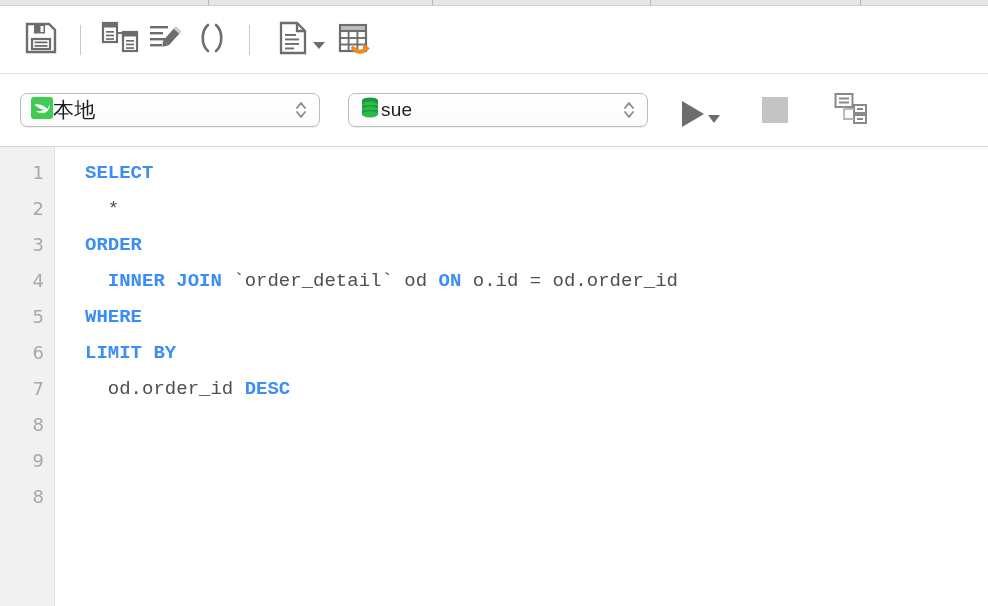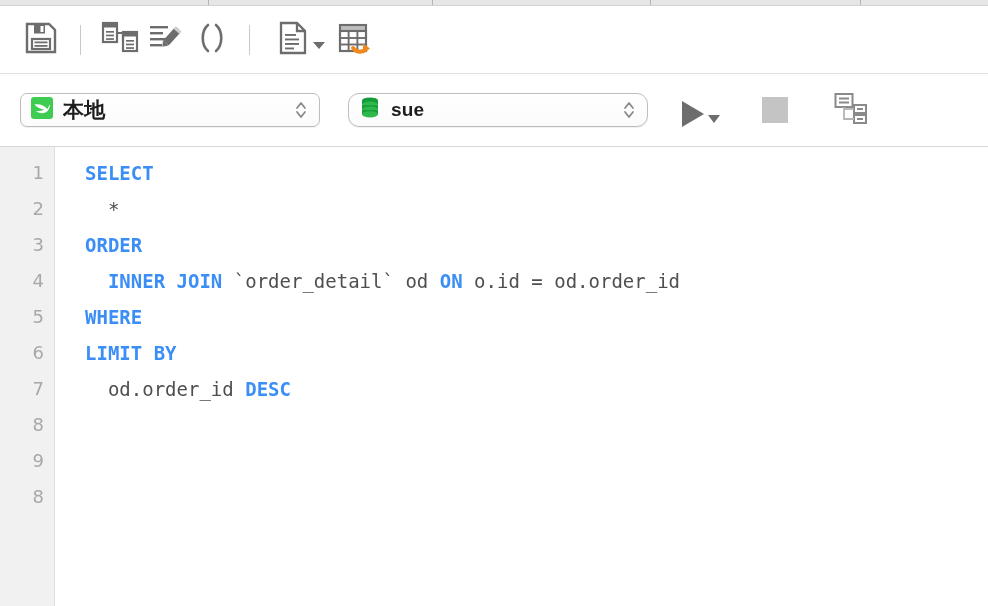--- a/index.html
+++ b/index.html
@@ -98,30 +98,28 @@
     border-radius: 7px;
     background: linear-gradient(#ffffff, #fbfbfb);
     box-shadow: 0 1px 1px rgba(0,0,0,0.06);
     display: flex;
     align-items: center;
     box-sizing: border-box;
     padding: 0 6px 0 10px;
     position: relative;
   }
   .popup.conn { width: 300px; }
-  .popup.db   { width: 300px; margin-left: 28px; border-radius: 11px; }
+  .popup.db   { width: 300px; margin-left: 28px; }
   .popup-label {
     font-size: 19px;
     color: #1d1d1d;
-    margin-left: 10px;
     white-space: nowrap;
     overflow: hidden;
     flex: 1 1 auto;
     letter-spacing: 0.2px;
-    font-weight: bold;
   }
   .popup.conn .popup-label { font-size: 21px; }
   .stepper {
     width: 16px;
     height: 26px;
     display: flex;
     flex-direction: column;
     align-items: center;
     justify-content: center;
     flex: 0 0 auto;
@@ -198,20 +196,21 @@
     padding-left: 30px;
     box-sizing: border-box;
     font-family: "DejaVu Sans Mono", monospace;
     font-size: 19px;
   }
   .code .cl {
     height: 36px;
     line-height: 36px;
     white-space: pre;
     color: #4f4f4f;
+    font-family: Liberation Mono, monospace;
   }
   .kw   { color: #3b8ef5; font-weight: bold; }
   .num  { color: #16c060; font-weight: bold; }
   .id   { color: #4f4f4f; }
   .cursor {
     display: inline-block;
     width: 2px;
     height: 23px;
     background: #101010;
     vertical-align: -5px;

